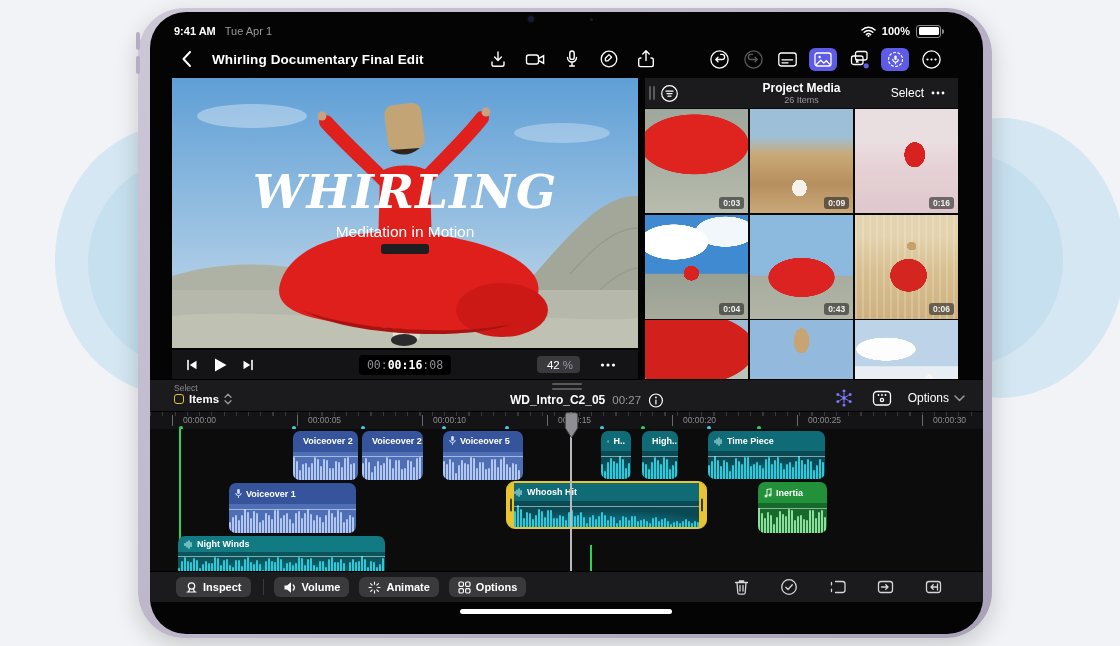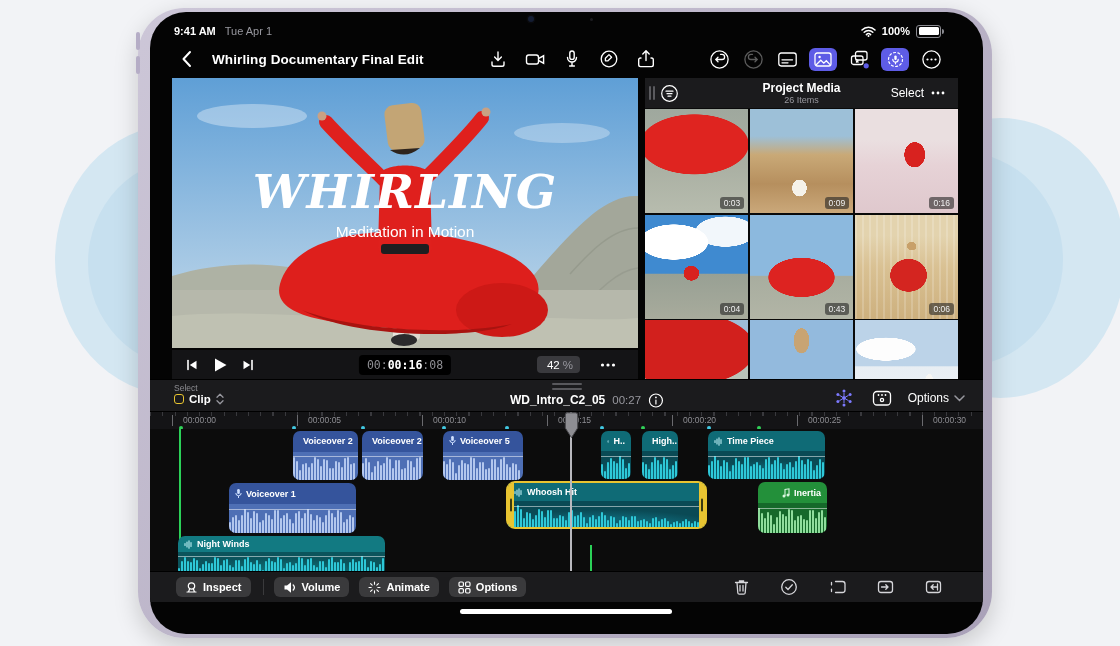--- a/index.html
+++ b/index.html
@@ -49,21 +49,21 @@
   .transport .more{position:absolute;right:18px;}
 
   
   .media{position:absolute;left:495px;top:66px;width:313px;height:301px;background:#0a0a0a;overflow:hidden;}
   .media-hd{height:30px;background:#1b1b1d;display:flex;align-items:center;position:relative;color:#fff;}
   .media-hd .titles{position:absolute;left:0;right:0;text-align:center;}
   .media-hd .t1{font-size:12px;font-weight:700;line-height:13px;}
   .media-hd .t2{font-size:9px;color:#98989f;line-height:10px;}
   .media-hd .select{position:absolute;right:34px;font-size:12px;}
   .media-hd .more{position:absolute;right:8px;}
-  .grid{position:absolute;left:0;top:31px;right:0;bottom:0;display:grid;grid-template-columns:repeat(3,1fr);grid-auto-rows:104px;gap:1.5px;}
+  .grid{position:absolute;left:0;top:31px;right:0;bottom:0;display:grid;grid-template-columns:repeat(3,1fr);grid-auto-rows:104px;gap:1.5px;font-weight:bold;}
   .thumb{position:relative;overflow:hidden;}
   .dur{position:absolute;right:4px;bottom:4px;font-size:8.5px;color:#f0f0f0;background:rgba(35,35,35,.6);padding:0px 4px;border-radius:3px;line-height:12px;}
   .t-1{background:radial-gradient(ellipse 95% 52% at 48% 34%,#df2420 0 55%,rgba(223,36,32,0) 56%),linear-gradient(180deg,#9fa89e 0%,#aab0a3 55%,#b7bcae 100%);}
   .t-2{background:radial-gradient(ellipse 14% 16% at 48% 76%,#f5f2ea 0 50%,rgba(245,242,234,0) 51%),linear-gradient(180deg,#9dc0d8 0 26%,#c9a977 44%,#b68f5e 72%,#caa87a 100%);}
   .t-3{background:radial-gradient(ellipse 20% 24% at 58% 44%,#d8221f 0 50%,rgba(216,34,31,0) 51%),linear-gradient(180deg,#eadfe0 0 30%,#e6d2d6 55%,#dfc8cd 100%);}
   .t-4{background:radial-gradient(ellipse 15% 14% at 45% 56%,#d8221f 0 50%,rgba(216,34,31,0) 51%),radial-gradient(ellipse 55% 28% at 28% 26%,#ffffff 0 60%,rgba(255,255,255,0) 61%),radial-gradient(ellipse 48% 24% at 78% 16%,#f2f7fb 0 60%,rgba(242,247,251,0) 61%),linear-gradient(180deg,#3f8ad0 0 56%,#98a094 57%,#a8ab9c 100%);}
   .t-5{background:radial-gradient(ellipse 58% 34% at 50% 60%,#dd2321 0 55%,rgba(221,35,33,0) 56%),linear-gradient(180deg,#8cb9de 0 58%,#a8ad9f 59%,#b2b5a6 100%);}
   .t-6{background:radial-gradient(ellipse 9% 8% at 55% 30%,#c8a06a 0 50%,rgba(200,160,106,0) 51%),radial-gradient(ellipse 34% 30% at 52% 58%,#d42520 0 52%,rgba(212,37,32,0) 53%),repeating-linear-gradient(90deg,rgba(255,255,255,.18) 0 2px,rgba(255,255,255,0) 2px 7px),linear-gradient(180deg,#e3d3ae 0 20%,#d9c193 50%,#cdb07e 100%);}
   .t-7{background:radial-gradient(ellipse 110% 58% at 40% 28%,#d2201d 0 60%,rgba(210,32,29,0) 61%),linear-gradient(180deg,#9ebcd6 0 14%,#b9c3b8 15% 60%,#dde3ea 100%);}
   .t-8{background:radial-gradient(ellipse 15% 24% at 50% 20%,#c8a473 0 50%,rgba(200,164,115,0) 51%),radial-gradient(ellipse 45% 38% at 50% 80%,#d2201d 0 55%,rgba(210,32,29,0) 56%),linear-gradient(180deg,#93badd 0 55%,#a9aea0 100%);}
@@ -92,21 +92,21 @@
   .tracks{position:absolute;left:0;top:417px;width:833px;height:142px;background:#0c0c0c;overflow:hidden;}
   .vline-green{position:absolute;width:2px;background:#2bd158;}
   .clip{position:absolute;border-radius:7px;overflow:hidden;display:flex;flex-direction:column;box-sizing:border-box;}
   .clip-hd{height:42%;display:flex;align-items:center;gap:4px;padding:0 6px;font-size:9px;font-weight:700;color:#fff;white-space:nowrap;overflow:hidden;flex:none;}
   .clip-bd{flex:1;position:relative;overflow:hidden;}
   .clip-bd:before{content:"";position:absolute;left:0;right:0;top:16%;height:1px;background:rgba(255,255,255,.5);z-index:2;}
   .wave{position:absolute;inset:0;display:flex;align-items:flex-end;gap:1px;padding-top:3px;box-sizing:border-box;}
   .wave i{display:block;width:2px;flex:none;background:currentColor;border-radius:1px 1px 0 0;}
   .c-blue .clip-hd{background:#35549c;} .c-blue .clip-bd{background:#4e6fb5;color:#b3c7ee;}
   .c-teal .clip-hd{background:#0f6b76;} .c-teal .clip-bd{background:radial-gradient(ellipse 75% 95% at 50% 115%,#0e6271 0 55%,#0a4a55 85%);color:#2ec8d8;}
-  .c-green .clip-hd{background:#23903a;justify-content:flex-end;} .c-green .clip-bd{background:#15692a;color:#8fdd9c;}
+  .c-green .clip-hd{background:#23903a;} .c-green .clip-bd{background:#15692a;color:#8fdd9c;}
   .c-night .clip-hd{background:#127a82;} .c-night .clip-bd{background:radial-gradient(ellipse 70% 120% at 50% 130%,#0f6d75 0 50%,#0b545c 85%);color:#2ec8d8;}
   .sel-wrap{position:absolute;border:2.5px solid #e8c431;border-radius:9px;box-sizing:border-box;display:flex;}
   .sel-wrap .clip{position:relative;inset:auto;flex:1;border-radius:4px;}
   .handleL,.handleR{position:absolute;top:0;bottom:0;width:6px;background:#e8c431;z-index:3;}
   .handleL{left:0;border-radius:4px 0 0 4px;} .handleR{right:0;border-radius:0 4px 4px 0;}
   .handleR:after,.handleL:after{content:"";position:absolute;left:2px;top:50%;transform:translateY(-50%);width:1.5px;height:13px;background:#3a3a10;border-radius:1px;}
 
   
   .playhead-line{position:absolute;left:420px;top:400px;width:1.5px;height:159px;background:#b9b9be;z-index:6;}
   .playhead-handle{position:absolute;left:413.5px;top:400px;z-index:7;}
@@ -366,21 +366,21 @@
       <div class="thumb t-7"></div>
       <div class="thumb t-8"></div>
       <div class="thumb t-9"></div>
     </div>
   </div>
 
   <div class="tl-hd">
     <span class="sel-label">Select</span>
     <span class="tool-row">
       <span class="tool-glyph"></span>
-      <span>Clip</span>
+      <span>Items</span>
       <svg width="8" height="12" viewBox="0 0 8 12">
           <path d="M1 4.2 4 1.2 7 4.2 M1 7.8 4 10.8 7 7.8" stroke="#98989f" stroke-width="1.3" fill="none" stroke-linecap="round" stroke-linejoin="round"></path>
         </svg>
     </span>
     <span class="grabber">
         <i></i>
         <i style="margin-bottom:0"></i>
       </span>
     <span class="tl-center">
       <span class="name">WD_Intro_C2_05</span>

